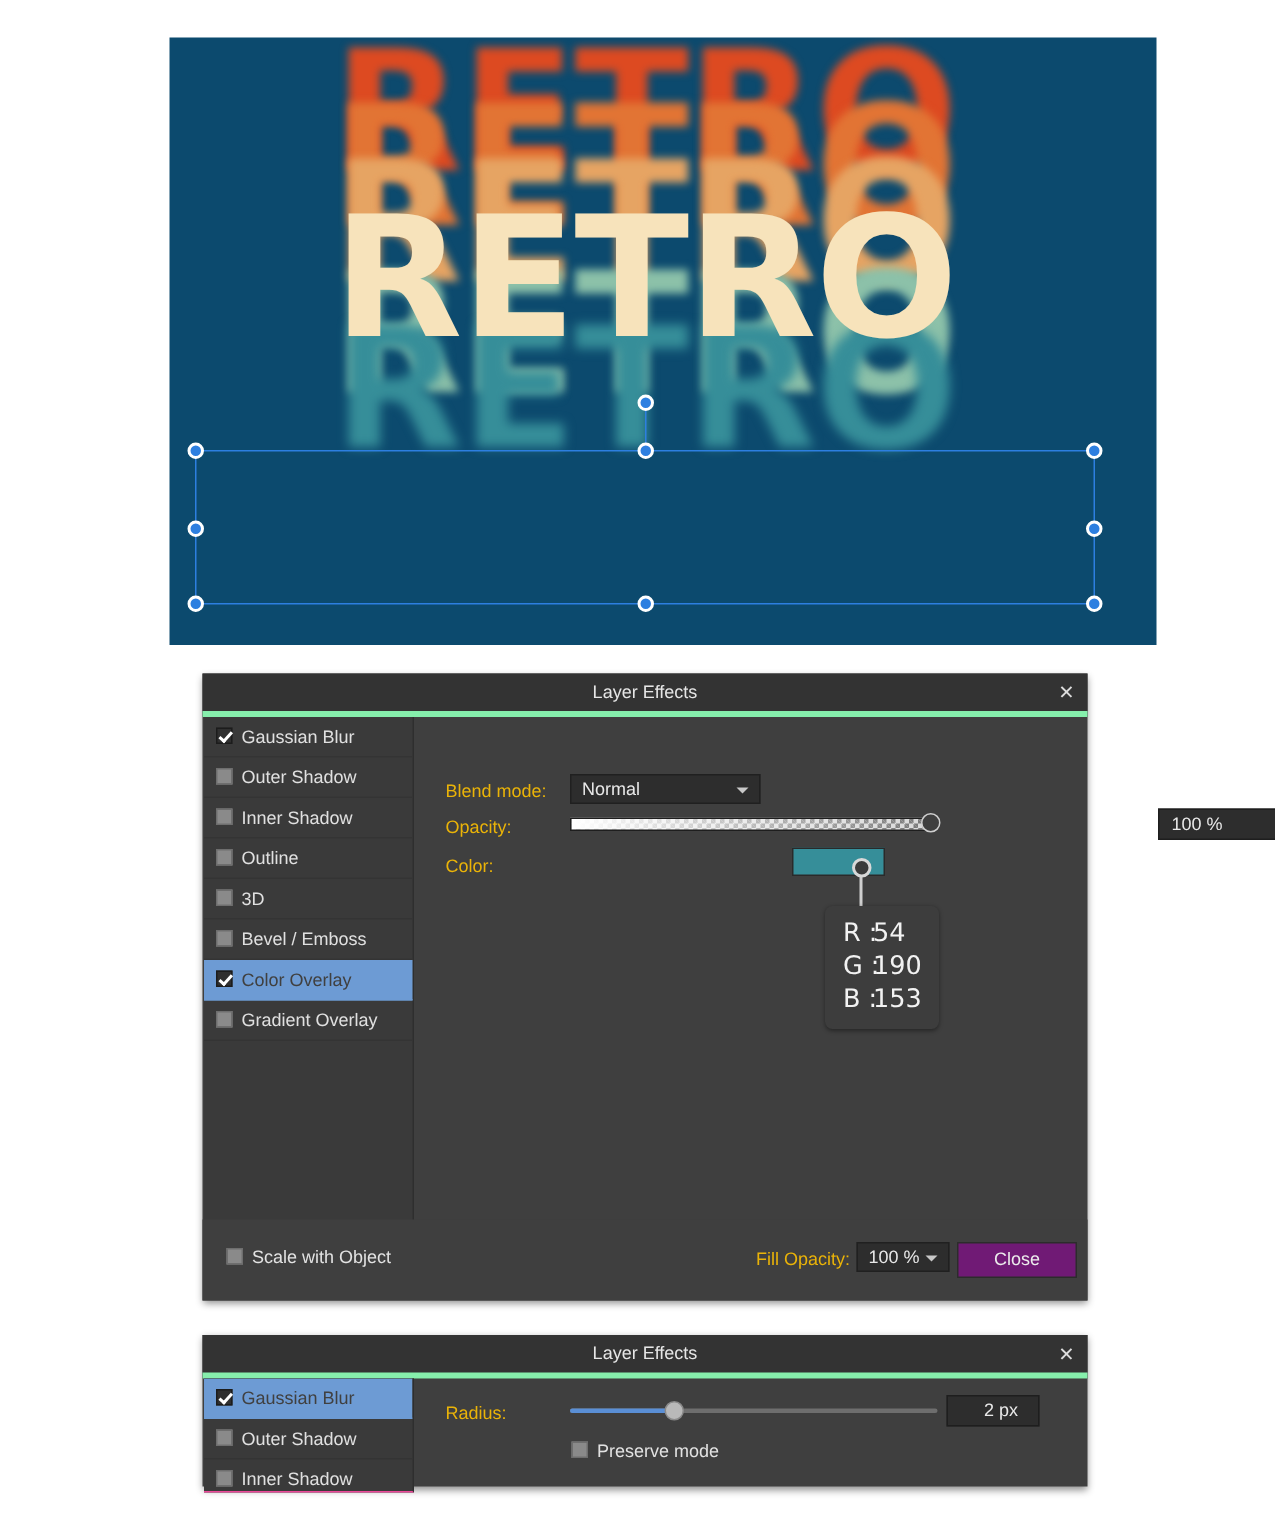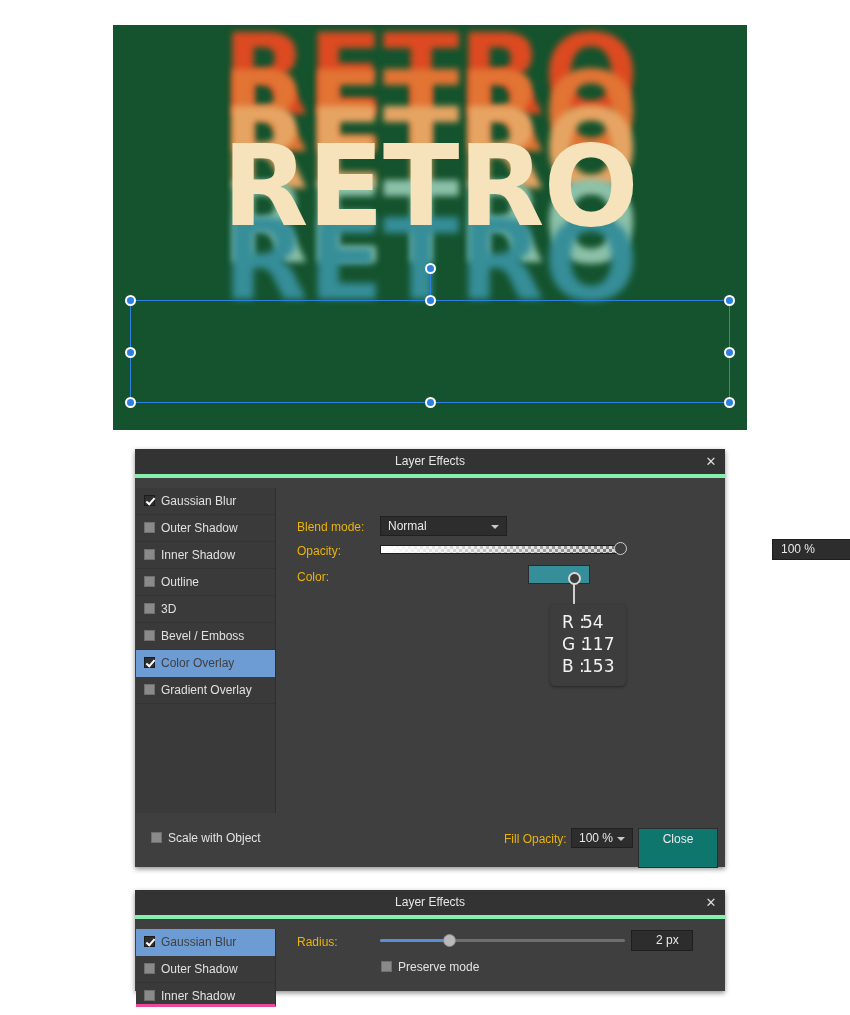--- a/index.html
+++ b/index.html
@@ -116,25 +116,25 @@
     color: #dcdcdc;
     font-size: 13px;
     cursor: pointer;
   }
 
   .dialog-body { position: relative; }
 
   
   .effects-list {
     position: absolute;
-    left: 1px; top: 10px;
+    left: 1px; top: 0;
     width: 139px;
     background: #3a3a3a;
     border-right: 1px solid #2e2e2e;
-    border-bottom: 3px solid #ec4899;
+    border-bottom: 1px solid #ec4899;
   }
   #dialog-main .effects-list { height: 363px; }
   #dialog-blur .effects-list { height: 75px; overflow: hidden; }
 
   .effect-row {
     position: relative;
     height: 26px;
     line-height: 26px;
     padding-left: 8px;
     border-bottom: 1px solid #343434;
@@ -288,24 +288,24 @@
 
   
   .footer {
     position: absolute;
     left: 0; right: 0; bottom: 0;
     height: 54px;
     background: #3f3f3f;
   }
   .btn {
     position: absolute;
-    background: #0f766e;
+    background: #701a75;
     border: 1px solid #2c2c2c;
     box-sizing: border-box;
-    height: 40px;
+    height: 24px;
     line-height: 21px;
     text-align: center;
     font-size: 12px;
     color: #ececec;
     cursor: pointer;
   }
 
   
   #radius-track {
     position: absolute;
@@ -330,21 +330,21 @@
     background: #b9b9b9;
     border: 1px solid #8a8a8a;
     box-sizing: border-box;
     cursor: pointer;
   }
   .checkline { position: absolute; font-size: 12px; color: #e2e2e2; cursor: pointer; white-space: nowrap; }
 </style>
 </head>
 <body>
 
-<div id="canvas-area" style="background: #14532d;">
+<div id="canvas-area" style="background: #0c4a6e; padding-left: 24px;">
   <div class="retro-stack">
     <div class="retro-word rw1" style="color: rgb(221, 74, 33);">RETRO</div>
     <div class="retro-word rw2" style="color: rgb(226, 116, 52);">RETRO</div>
     <div class="retro-word rw3" style="color: rgb(230, 164, 99);">RETRO</div>
     <div class="retro-word rw5" style="color: rgb(140, 193, 169);">RETRO</div>
     <div class="retro-word rw6" style="color: rgb(54, 142, 153);">RETRO</div>
     <div class="retro-word rw4" style="color: rgb(247, 227, 187);">RETRO</div>
   </div>
 
   <div id="selection-box">
@@ -397,21 +397,21 @@
       <div class="field-label" style="left:22px; top:92px;">Color:</div>
       <div id="color-swatch" style="left: 253px; top: 87px; background: rgb(54, 142, 153);"></div>
       <div id="picker-stem" style="left:298px; top:100px; height:28px;"></div>
       <div id="picker-ring" style="left:293px; top:94px;"></div>
 
       <div id="rgb-tooltip" style="left:275px; top:126px;">
         <div class="rgbline">
           <span class="k">R :</span><span>54</span>
         </div>
         <div class="rgbline">
-          <span class="k">G :</span><span>117</span>
+          <span class="k">G :</span><span>190</span>
         </div>
         <div class="rgbline">
           <span class="k">B :</span><span>153</span>
         </div>
       </div>
 
     </div>
   </div>
 
   <div class="footer">

